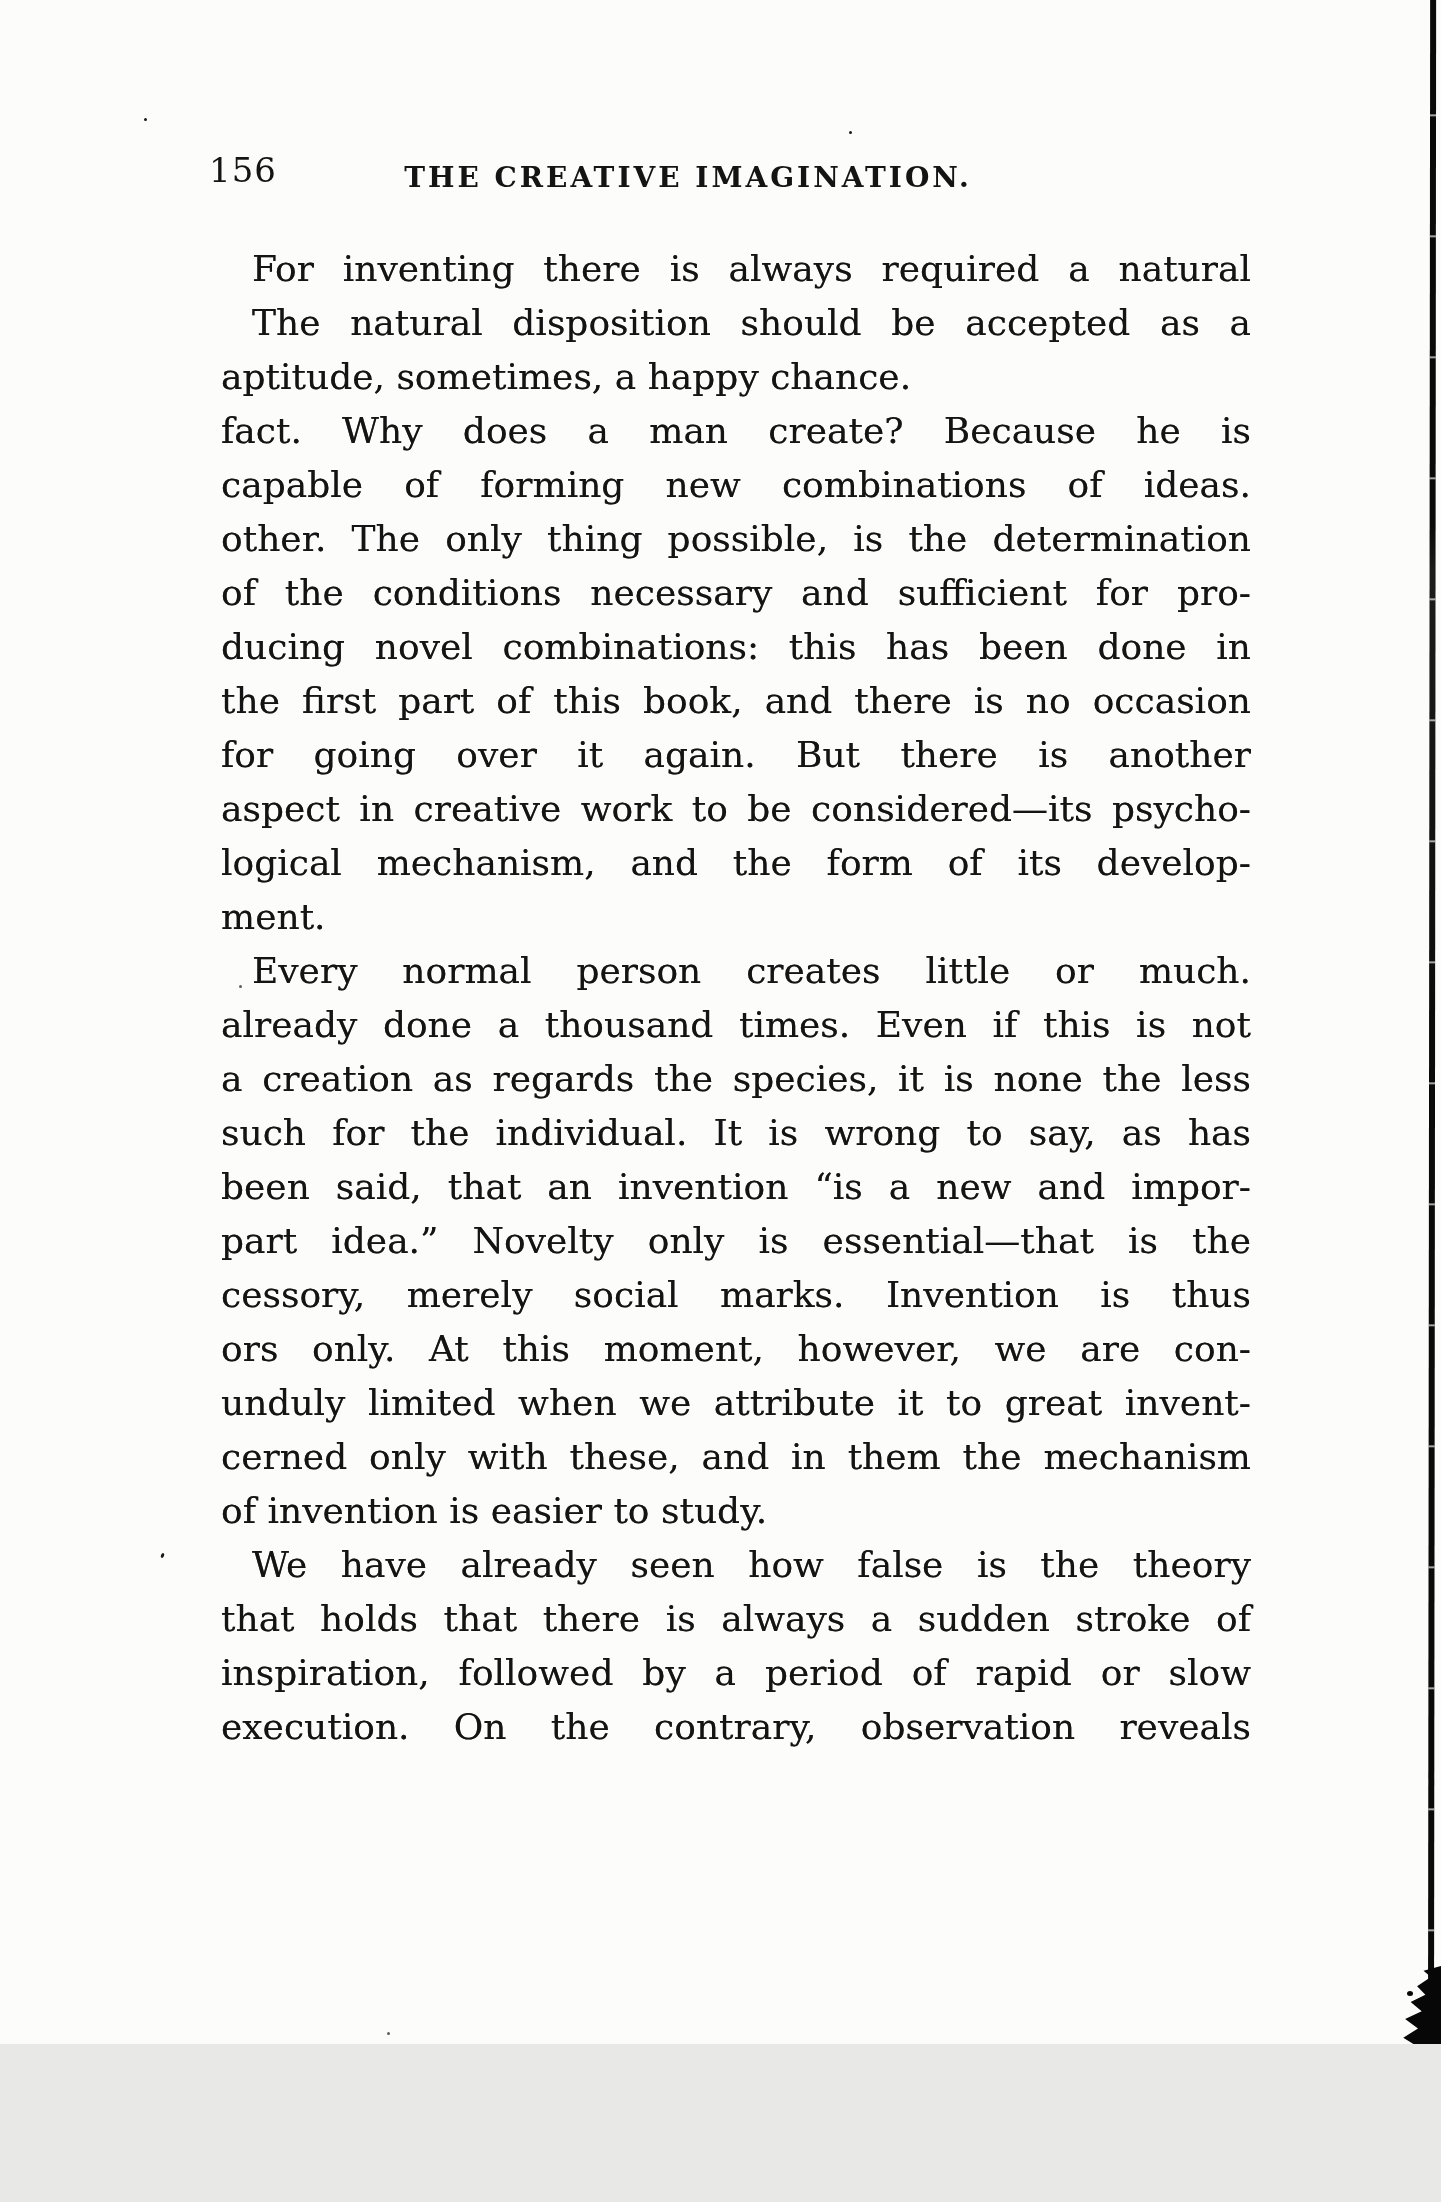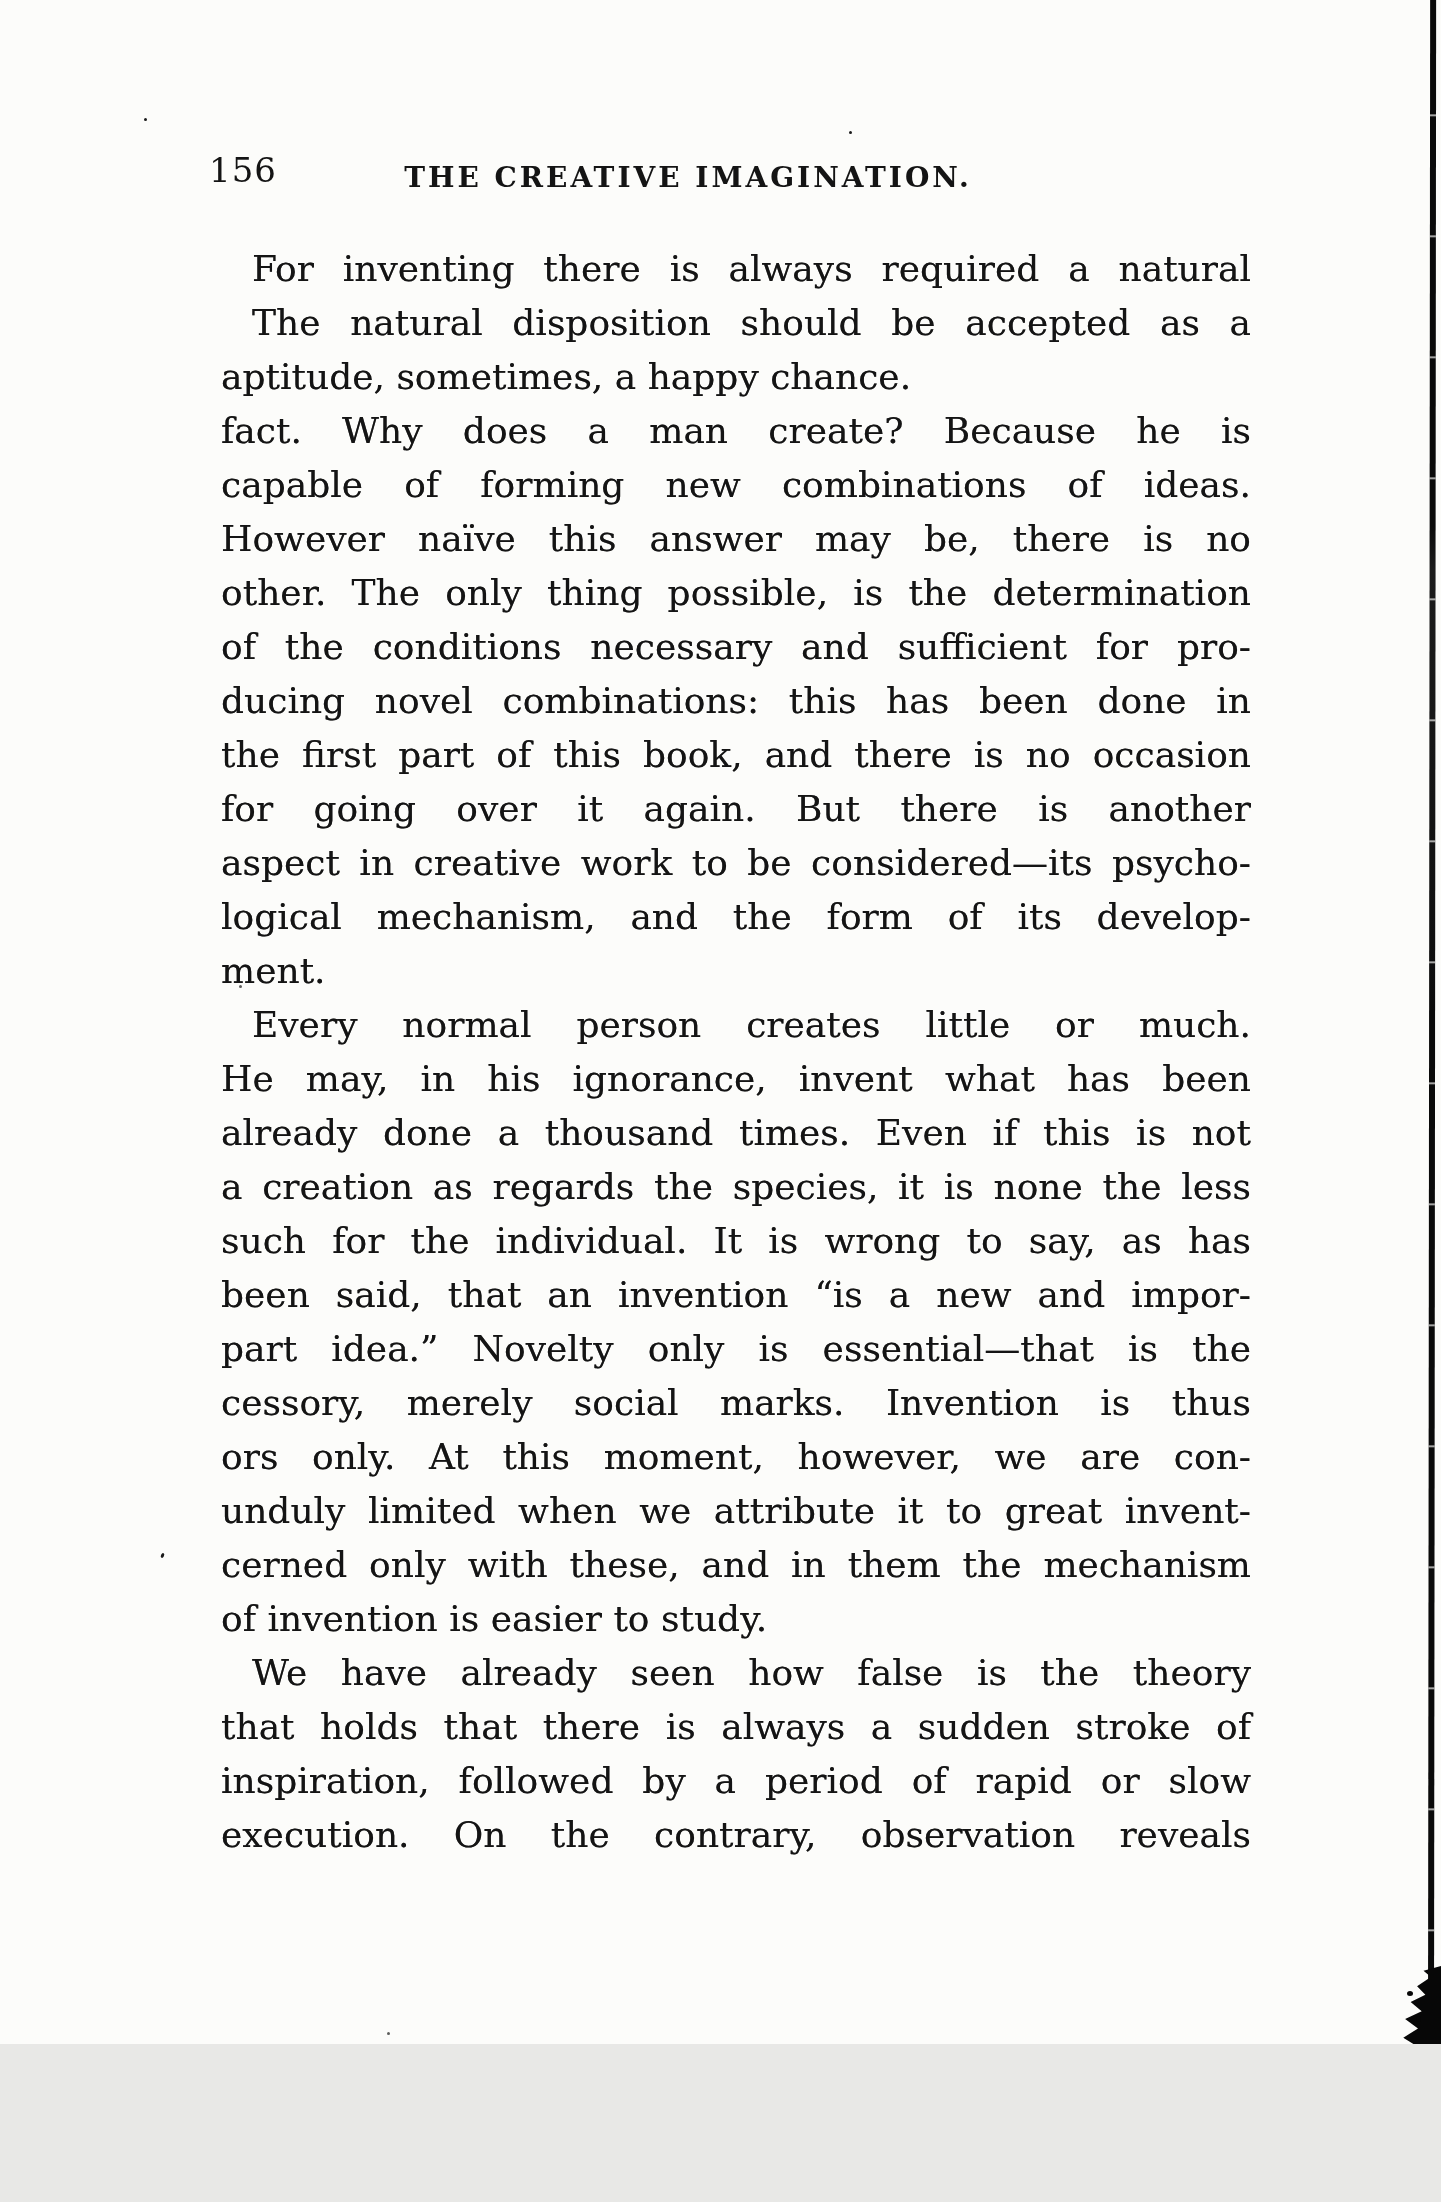--- a/index.html
+++ b/index.html
@@ -72,31 +72,29 @@
   <span class="pageno">156</span>
 
   <span class="running-title">THE CREATIVE IMAGINATION.</span>
 
   <main class="body-text">
       <div class="text-line indent"><span>For inventing there is always required a natural</span></div>
       <div class="text-line indent"><span>The natural disposition should be accepted as a</span></div>
       <div class="text-line ragged"><span>aptitude, sometimes, a happy chance.</span></div>
       <div class="text-line"><span>fact.  Why does a man create?  Because he is</span></div>
       <div class="text-line"><span>capable of forming new combinations of ideas.</span></div>
-      <div class="text-line"><span>However naïve this answer may be, there is no</span></div>
       <div class="text-line"><span>other.  The only thing possible, is the determination</span></div>
       <div class="text-line"><span>of the conditions necessary and sufficient for pro-</span></div>
       <div class="text-line"><span>ducing novel combinations: this has been done in</span></div>
       <div class="text-line"><span>the first part of this book, and there is no occasion</span></div>
       <div class="text-line"><span>for going over it again.  But there is another</span></div>
       <div class="text-line"><span>aspect in creative work to be considered—its psycho-</span></div>
       <div class="text-line"><span>logical </span><span class="italic">mechanism,</span><span> and the form of its develop-</span></div>
       <div class="text-line ragged"><span>ment.</span></div>
       <div class="text-line indent"><span>Every normal person creates little or much.</span></div>
-      <div class="text-line"><span>He may, in his ignorance, invent what has been</span></div>
       <div class="text-line"><span>already done a thousand times.  Even if this is not</span></div>
       <div class="text-line"><span>a creation as regards the species, it is none the less</span></div>
       <div class="text-line"><span>such for the individual.  It is wrong to say, as has</span></div>
       <div class="text-line"><span>been said, that an invention “is a new and impor-</span></div>
       <div class="text-line"><span>part idea.”  </span><span class="italic">Novelty</span><span> only is essential—that is the</span></div>
       <div class="text-line"><span>cessory, merely social marks.  Invention is thus</span></div>
       <div class="text-line"><span>ors only.  At this moment, however, we are con-</span></div>
       <div class="text-line"><span>unduly limited when we attribute it to great invent-</span></div>
       <div class="text-line"><span>cerned only with these, and in them the mechanism</span></div>
       <div class="text-line ragged"><span>of invention is easier to study.</span></div>

